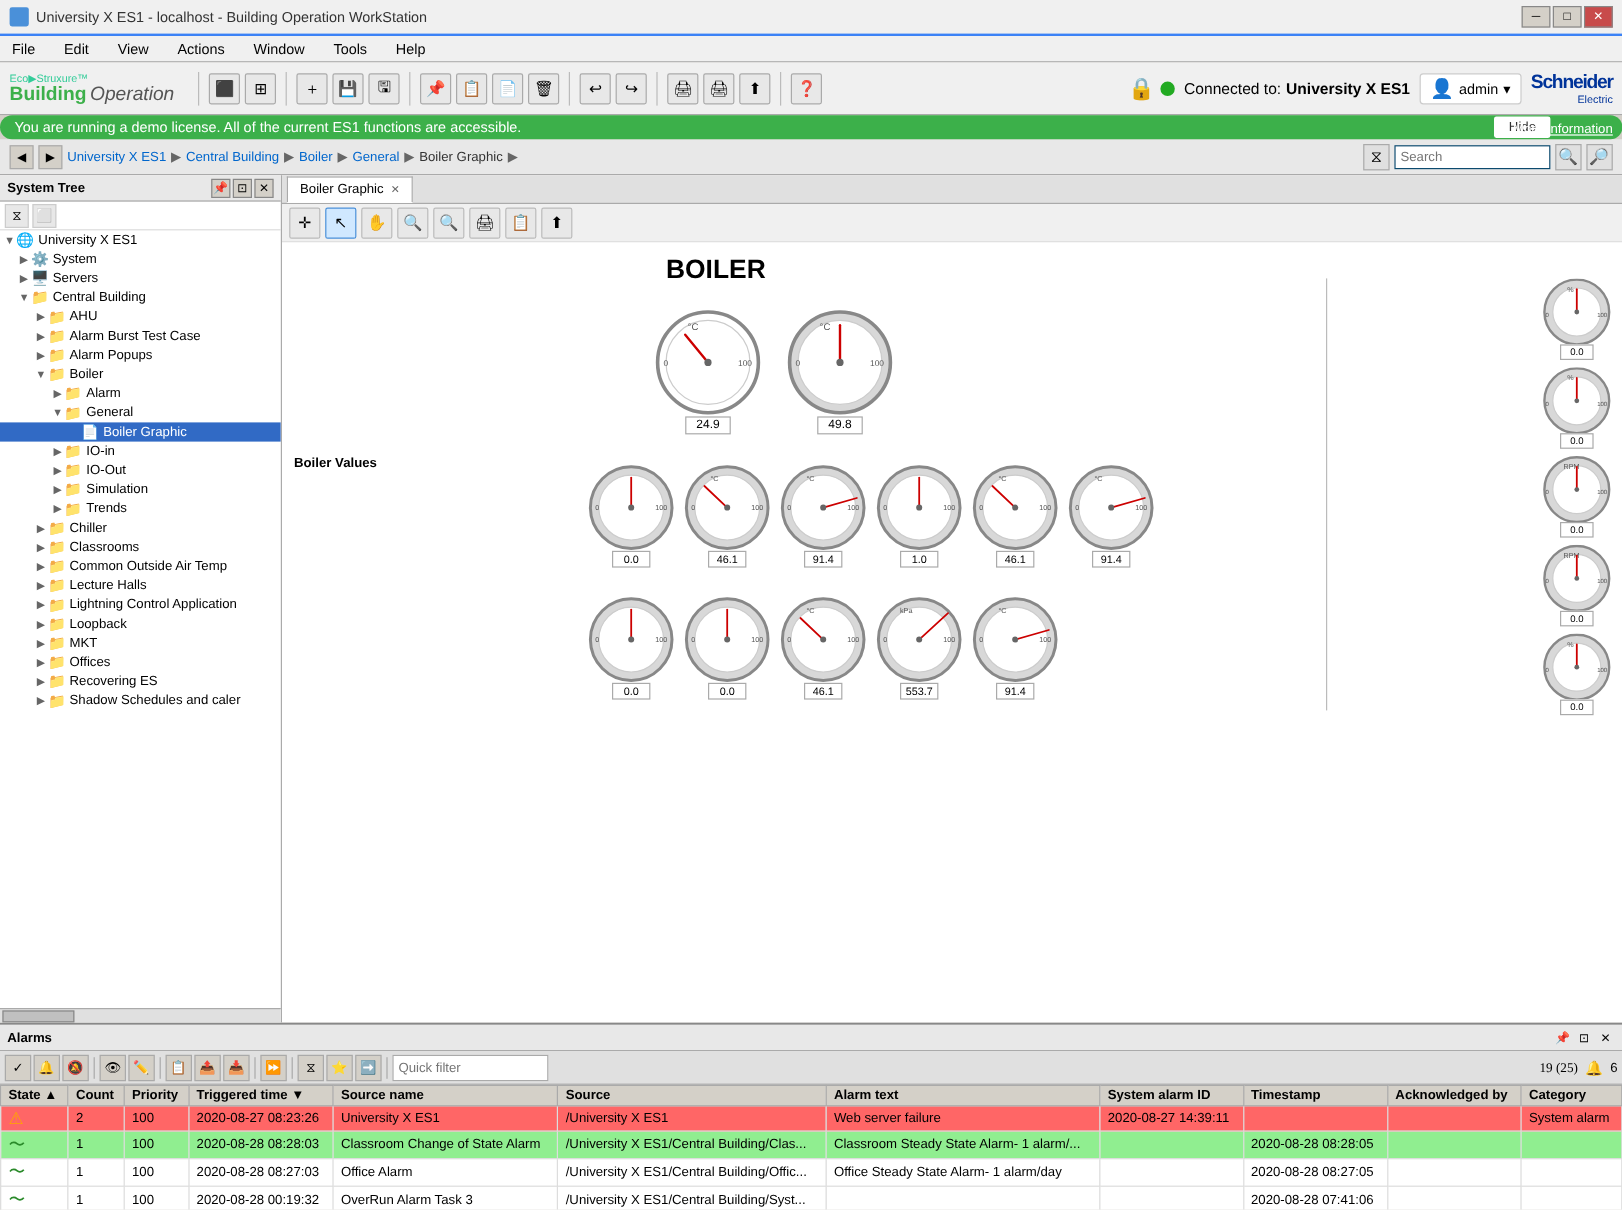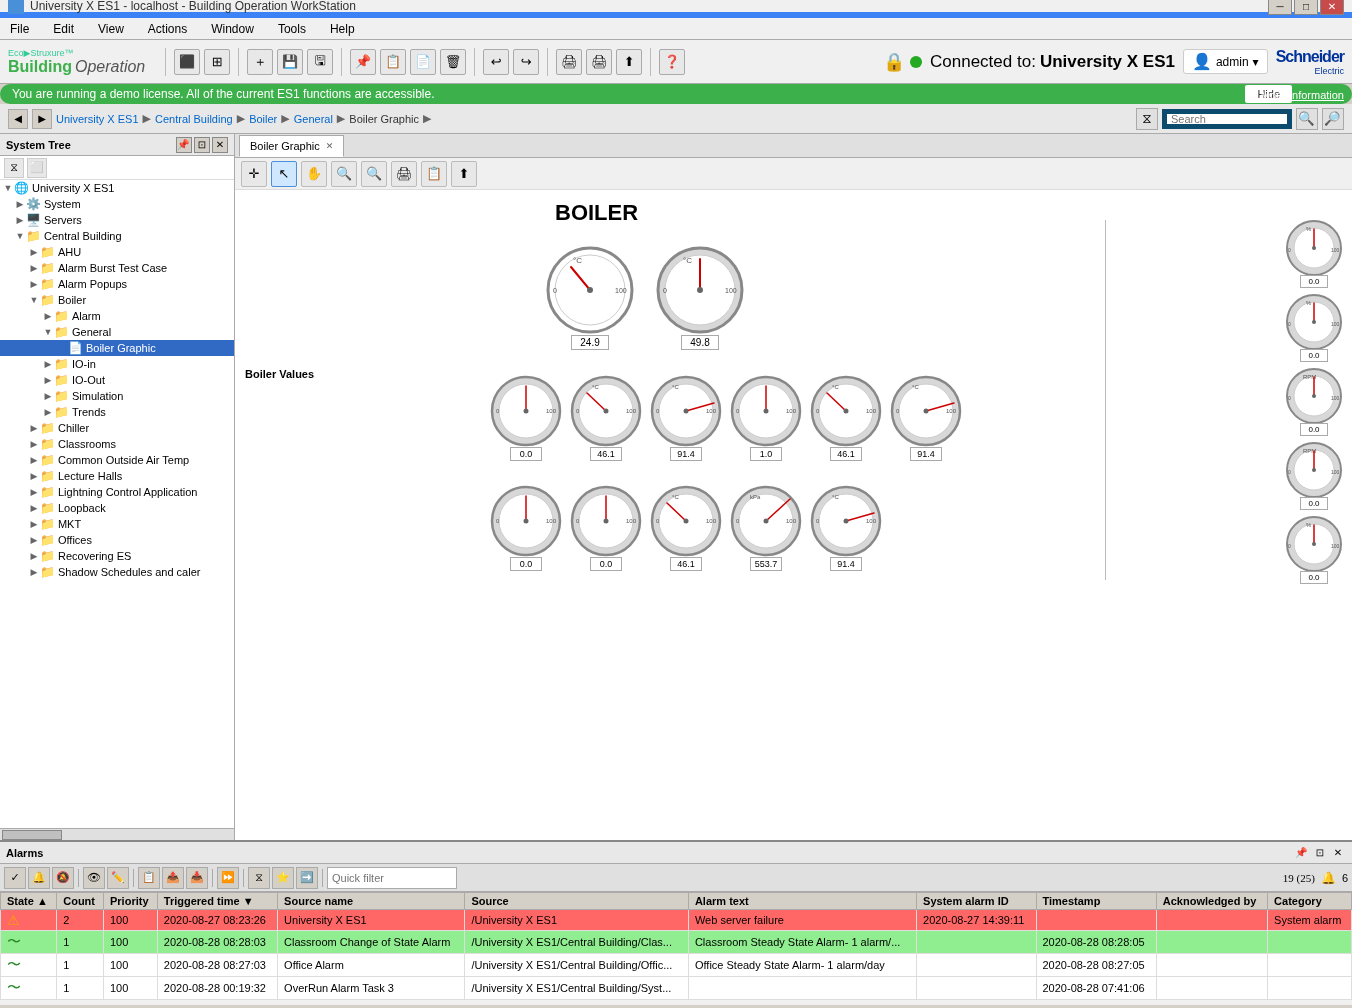--- a/index.html
+++ b/index.html
@@ -1,58 +1,58 @@
 <!DOCTYPE html>
 <html><head>
   <meta charset="utf-8">
   <style>
     * { box-sizing: border-box; margin: 0; padding: 0; }
     body { font-family: 'Segoe UI', Arial, sans-serif; font-size: 12px; background: #d4d0c8; overflow: hidden; width: 1352px; height: 1008px; }
 
     
-    .title-bar { background: #f0f0f0; height: 18px; display: flex; align-items: center; padding: 0 8px; border-bottom: 6px solid #3b82f6; }
+    .title-bar { background: #f0f0f0; height: 30px; display: flex; align-items: center; padding: 0 8px; border-bottom: 2px solid #3b82f6; }
     .title-bar-icon { width: 16px; height: 16px; background: #4a90d9; margin-right: 6px; border-radius: 2px; }
     .title-bar-text { flex: 1; font-size: 12px; color: #333; }
     .title-bar-controls { display: flex; gap: 2px; }
     .title-bar-btn { width: 24px; height: 18px; background: #d4d0c8; border: 1px solid #888; cursor: pointer; font-size: 10px; display: flex; align-items: center; justify-content: center; }
     .title-bar-btn.close { background: #c84b4b; color: white; }
 
     
     .menu-bar { background: #f0f0f0; height: 22px; display: flex; align-items: center; padding: 0 4px; border-bottom: 1px solid #aaa; gap: 12px; }
     .menu-item { font-size: 12px; cursor: pointer; padding: 2px 6px; }
 
     
     .toolbar { background: #f0f0f0; height: 44px; display: flex; align-items: center; padding: 2px 8px; border-bottom: 1px solid #aaa; gap: 4px; }
     .brand-logo { display: flex; flex-direction: column; margin-right: 12px; }
     .brand-eco { font-size: 9px; color: #3c9; }
     .brand-building { font-size: 16px; font-weight: bold; color: #006400; }
     .brand-building span { color: #3c9; }
     .brand-operation { font-size: 16px; color: #555; font-style: italic; }
     .tb-sep { width: 1px; height: 28px; background: #bbb; margin: 0 4px; }
     .tb-btn { width: 26px; height: 26px; background: #e8e8e8; border: 1px solid #aaa; cursor: pointer; display: flex; align-items: center; justify-content: center; font-size: 13px; border-radius: 2px; }
     .connection-area { margin-left: auto; display: flex; align-items: center; gap: 8px; }
-    .connection-status { display: flex; align-items: center; gap: 4px; font-size: 17px; }
+    .connection-status { display: flex; align-items: center; gap: 4px; font-size: 13px; }
     .status-dot { width: 12px; height: 12px; background: #2a2; border-radius: 50%; }
     .user-area { display: flex; align-items: center; gap: 4px; cursor: pointer; border: 1px solid #ccc; padding: 2px 8px; border-radius: 3px; background: white; }
 
     
     .demo-banner { background: #3cb04a; height: 20px; display: flex; align-items: center; padding: 0 12px; color: white; font-size: 12px; position: relative; border-radius: 16px; }
     .demo-text { flex: 1; }
     .hide-btn { position: absolute; right: 60px; background: white; color: #333; border: none; padding: 3px 12px; cursor: pointer; font-size: 11px; border-radius: 2px; }
     .more-info { position: absolute; right: 8px; color: white; font-size: 11px; cursor: pointer; text-decoration: underline; }
 
     
     .breadcrumb-bar { background: #e8e8e8; height: 30px; display: flex; align-items: center; padding: 0 8px; border-bottom: 1px solid #aaa; gap: 4px; }
     .nav-btn { width: 20px; height: 20px; background: #d4d0c8; border: 1px solid #aaa; cursor: pointer; display: flex; align-items: center; justify-content: center; font-size: 10px; }
     .breadcrumb { display: flex; align-items: center; gap: 4px; font-size: 11px; flex: 1; }
     .bc-sep { color: #666; }
     .bc-item { cursor: pointer; color: #0066cc; }
     .bc-last { color: #333; }
     .search-area { display: flex; align-items: center; gap: 4px; }
-    .search-box { width: 130px; height: 20px; border: 5px solid #0c4a6e; padding: 4px 4px; font-size: 11px; }
+    .search-box { width: 130px; height: 20px; border: 1px solid #0c4a6e; padding: 4px 4px; font-size: 11px; }
     .search-btn { width: 22px; height: 22px; background: #e0e0e0; border: 1px solid #aaa; cursor: pointer; display: flex; align-items: center; justify-content: center; }
     .filter-btn { width: 22px; height: 22px; background: #e0e0e0; border: 1px solid #aaa; cursor: pointer; display: flex; align-items: center; justify-content: center; }
 
     
     .main-area { display: flex; height: calc(1008px - 30px - 22px - 44px - 36px - 30px - 140px); }
 
     
     .system-tree { width: 235px; background: white; border-right: 1px solid #aaa; display: flex; flex-direction: column; }
     .tree-header { background: #e8e8e8; height: 22px; display: flex; align-items: center; padding: 0 6px; border-bottom: 1px solid #aaa; gap: 6px; }
     .tree-title { font-size: 11px; font-weight: bold; flex: 1; }

